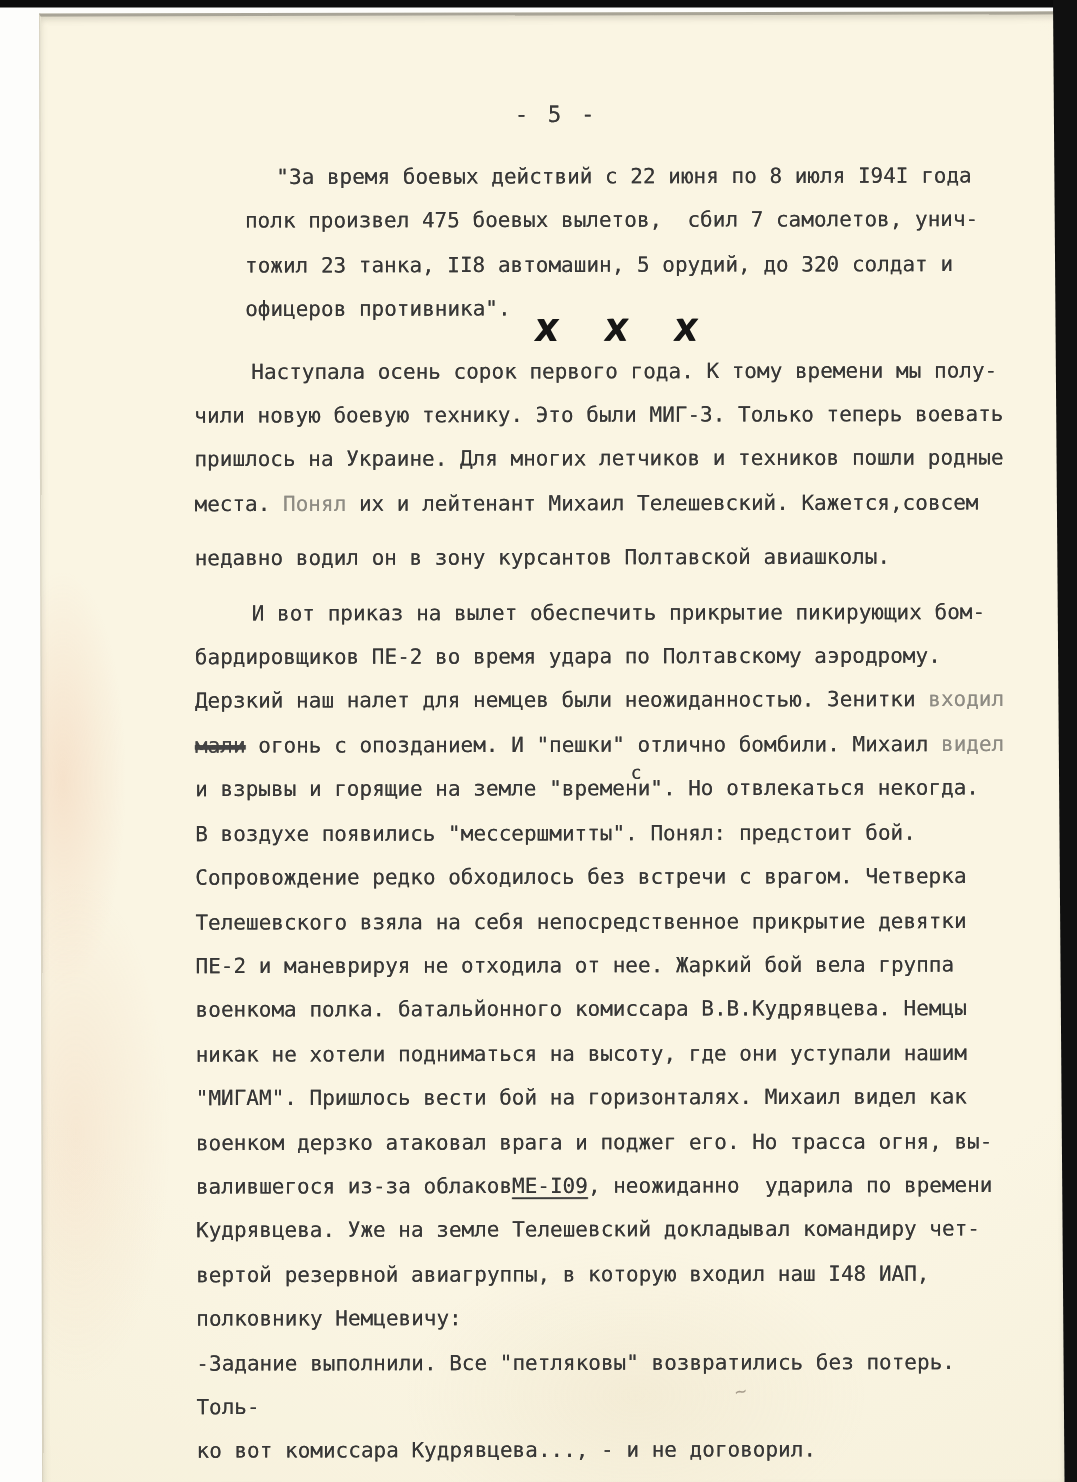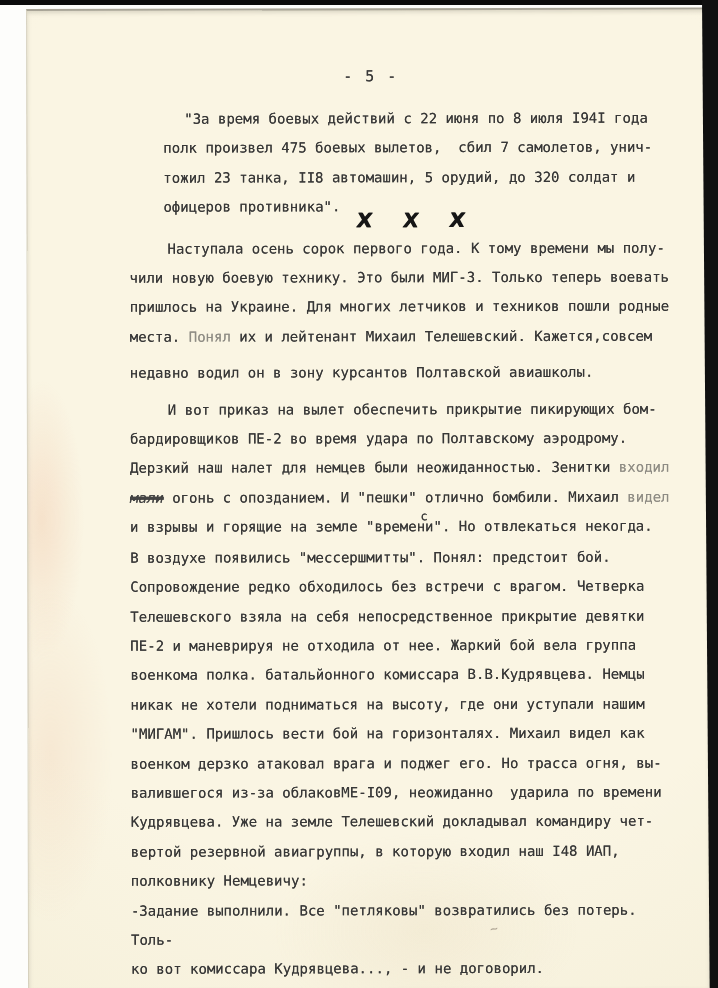--- a/index.html
+++ b/index.html
@@ -49,23 +49,23 @@
   .para-first{margin-left:38px;}
   .gap{margin-top:7px;}
 
   .xmarks{
     margin-top:-15px;height:27px;line-height:27px;padding-left:227px;
     font-family:"DejaVu Sans","Liberation Sans",sans-serif;
     font-weight:bold;font-size:20px;letter-spacing:12px;color:#161616;
     transform:skewX(-8deg);text-shadow:0.6px 0 0 #161616;
   }
 
-  .seg-strike{text-decoration:line-through;text-decoration-thickness:2.5px;color:#444;font-style:italic;}
+  .seg-strike{text-decoration:line-through;text-decoration-thickness:2.5px;color:#444;}
   .seg-faint{opacity:.55;}
-  .seg-underline{text-underline-offset:3px;text-align:right;}
+  .seg-underline{text-decoration:underline;text-underline-offset:3px;text-align:right;}
   .seg-sup{display:inline-block;width:0;transform:translate(-13px,-11px);font-size:12px;}
 
   .smudge{
     position:absolute;left:490px;top:921px;color:rgba(125,112,98,.65);
     font-size:13px;transform:rotate(-12deg);
   }
 </style>
 </head>
 <body>
 

